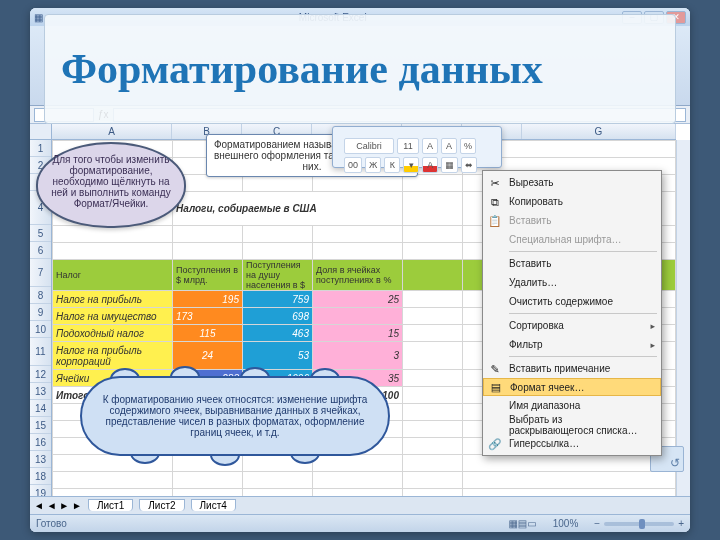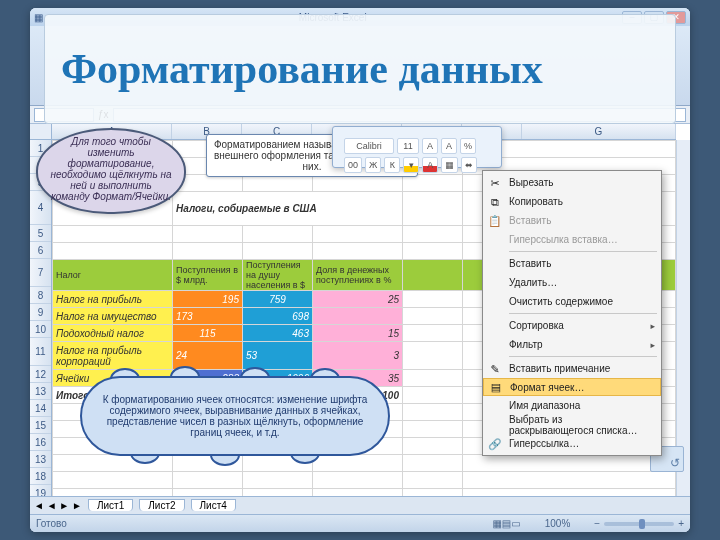--- a/index.html
+++ b/index.html
@@ -63,21 +63,21 @@
   .context-menu { position: absolute; top: 46px; right: 28px; width: 180px; background: #f4f4f4; border: 1px solid #8a8a8a; box-shadow: 2px 3px 8px rgba(0,0,0,0.35); z-index: 25; font-size: 10px; padding: 2px 0; }
   .cm-item { display:flex; align-items:center; height: 19px; padding: 0 18px 0 26px; position: relative; color:#222; }
   .cm-item.hl { background: #ffda7a; border:1px solid #e6b648; height:18px; }
   .cm-item.disabled { color: #999; }
   .cm-sep { height: 1px; background: #c8c8c8; margin: 2px 4px 2px 26px; }
   .cm-arrow::after { content: "▸"; position:absolute; right:6px; font-size:9px; color:#555; }
   .cm-icon { position:absolute; left:5px; width:14px; height:14px; font-size:11px; line-height:14px; text-align:center; }
   
   
   .callout { position: absolute; background: #dcd6ea; border: 2px solid #4b5a79; border-radius: 50%; padding: 10px 12px; font-size: 10px; text-align: center; color: #3b2f55; z-index: 15; box-shadow: 0 2px 4px rgba(0,0,0,0.2); }
-  .speech1 { top: 4px; left: 6px; width: 150px; height: 86px; border-radius: 50% 50% 48% 48%; display:flex; align-items:flex-end;font-style:italic; }
+  .speech1 { top: 18px; left: 6px; width: 150px; height: 86px; border-radius: 50% 50% 48% 48%; display:flex; align-items:flex-start; }
   .speech-rect { position:absolute; top: 10px; left: 176px; width: 212px; background:#fff; border:1px solid #6a87af; border-radius:3px; padding:4px 6px; font-size:10px; text-align:center; z-index:16; box-shadow:0 1px 3px rgba(0,0,0,0.2); color:#333; }
   .cloud { position:absolute; bottom: 40px; left: 50px; width: 310px; height: 80px; z-index: 15; }
   .cloud-body { position:absolute; inset:0; background:#cfe0f4; border:2px solid #2f579b; border-radius: 40px; display:flex; align-items:center; justify-content:center; padding:8px 18px; font-size:10px; text-align:center; color:#1f3a6e; }
   .cloud-bump { position:absolute; width:30px; height:22px; background:#cfe0f4; border:2px solid #2f579b; border-radius:50%; }
   
   
   .big-title { position:absolute; top: 6px; left: 14px; right: 14px; height: 110px; background: rgba(244,248,252,0.9); border: 1px solid #b9ccdf; border-radius: 4px; z-index: 40; padding: 6px 16px; font-family: Georgia, "Times New Roman", serif; font-weight: bold; color: #1f74b6; font-size: 42px; line-height: 1.05; display:flex; align-items:center; }
   
   .page-thumb { position:absolute; right:6px; bottom:24px; width:34px; height:26px; background:#d6e5f5; border:1px solid #9ab4d4; border-radius:2px; z-index:18; }
   .page-thumb::before { content:"↺"; position:absolute; right:3px; bottom:1px; color:#5d7fa8; font-size:12px; }
@@ -186,28 +186,28 @@
                 <td></td>
                 <td></td>
                 <td></td>
                 <td></td>
                 <td></td>
               </tr>
           <tr class="hdr-green" style="height:28px">
             <td>Налог</td>
             <td>Поступления в $ млрд.</td>
             <td>Поступления на душу населения в $</td>
-            <td>Доля в денежных поступлениях в %</td>
+            <td>Доля в ячейках поступлениях в %</td>
                 <td></td>
                 <td></td>
           </tr>
           <tr>
             <td class="r-yellow">Налог на прибыль</td>
             <td class="r-orange" style="text-align:right">195</td>
-            <td class="r-cyan" style="text-align:center">759</td>
+            <td class="r-cyan" style="text-align:right">759</td>
             <td class="r-pink" style="text-align:right">25</td>
                 <td></td>
                 <td></td>
           </tr>
           <tr>
             <td class="r-yellow">Налог на имущество</td>
             <td class="r-orange" style="text-align:left">173</td>
             <td class="r-cyan" style="text-align:right">698</td>
             <td class="r-pink"></td>
                 <td></td>
@@ -216,22 +216,22 @@
           <tr>
             <td class="r-yellow">Подоходный налог</td>
             <td class="r-orange" style="text-align:center">115</td>
             <td class="r-cyan" style="text-align:right">463</td>
             <td class="r-pink" style="text-align:right">15</td>
                 <td></td>
                 <td></td>
           </tr>
           <tr style="height:28px">
             <td class="r-yellow">Налог на прибыль корпораций</td>
-            <td class="r-orange" style="text-align:left">24</td>
-            <td class="r-cyan" style="">53</td>
+            <td class="r-orange" style="text-align:center">24</td>
+            <td class="r-cyan" style="text-align:right">53</td>
             <td class="r-pink" style="text-align:right">3</td>
                 <td></td>
                 <td></td>
           </tr>
           <tr>
             <td class="r-yellow">Ячейки</td>
             <td class="r-blue" style="text-align:right">283</td>
             <td class="r-cyan" style="text-align:right">1096</td>
             <td class="r-pink" style="text-align:right">35</td>
                 <td></td>
@@ -320,21 +320,21 @@
           </div>
         <div class="cm-item">
             <span class="cm-icon">⧉</span>
             <span>Копировать</span>
           </div>
         <div class="cm-item disabled">
             <span class="cm-icon">📋</span>
             <span>Вставить</span>
           </div>
         <div class="cm-item disabled">
-            <span>Гиперссылка вставка…</span>
+            <span>Специальная шрифта…</span>
           </div>
         <div class="cm-sep"></div>
         <div class="cm-item">
             <span>Вставить</span>
           </div>
         <div class="cm-item">
             <span>Удалить…</span>
           </div>
         <div class="cm-item">
             <span>Очистить содержимое</span>
@@ -375,42 +375,42 @@
       </div>
       <div class="cloud">
         <div class="cloud-bump" style="top:-8px;left:30px"></div>
         <div class="cloud-bump" style="top:-10px;left:90px"></div>
         <div class="cloud-bump" style="top:-9px;left:160px"></div>
         <div class="cloud-bump" style="top:-8px;left:230px"></div>
         <div class="cloud-bump" style="bottom:-8px;left:50px"></div>
         <div class="cloud-bump" style="bottom:-10px;left:130px"></div>
         <div class="cloud-bump" style="bottom:-8px;left:210px"></div>
         <div class="cloud-body">
-            <span>К форматированию ячеек относятся: изменение шрифта содержимого ячеек, выравнивание данных в ячейках, представление чисел в разных щёлкнуть, оформление границ ячеек, и т.д.</span>
+            <span>К форматированию ячеек относятся: изменение шрифта содержимого ячеек, выравнивание данных в ячейках, представление чисел в разных форматах, оформление границ ячеек, и т.д.</span>
           </div>
       </div>
 
       <div class="page-thumb"></div>
     </div>
 
     <div class="tabs-bar">
       <span>◄ ◄ ► ►</span>
       <div class="sheet-tab">Лист1</div>
       <div class="sheet-tab">Лист2</div>
       <div class="sheet-tab">Лист4</div>
       <span style="flex:1"></span>
     </div>
 
     <div class="status-bar">
       <span>Готово</span>
       <span class="spacer"></span>
       <span>▦</span>
       <span>▤</span>
       <span>▭</span>
-      <span style="margin:0 24px">100%</span>
+      <span style="margin:0 16px">100%</span>
       <div class="zoom">
         <span>−</span>
           <div class="zoom-track">
             <div class="zoom-thumb"></div>
           </div>
           <span>+</span>
       </div>
     </div>
 
   </div>

